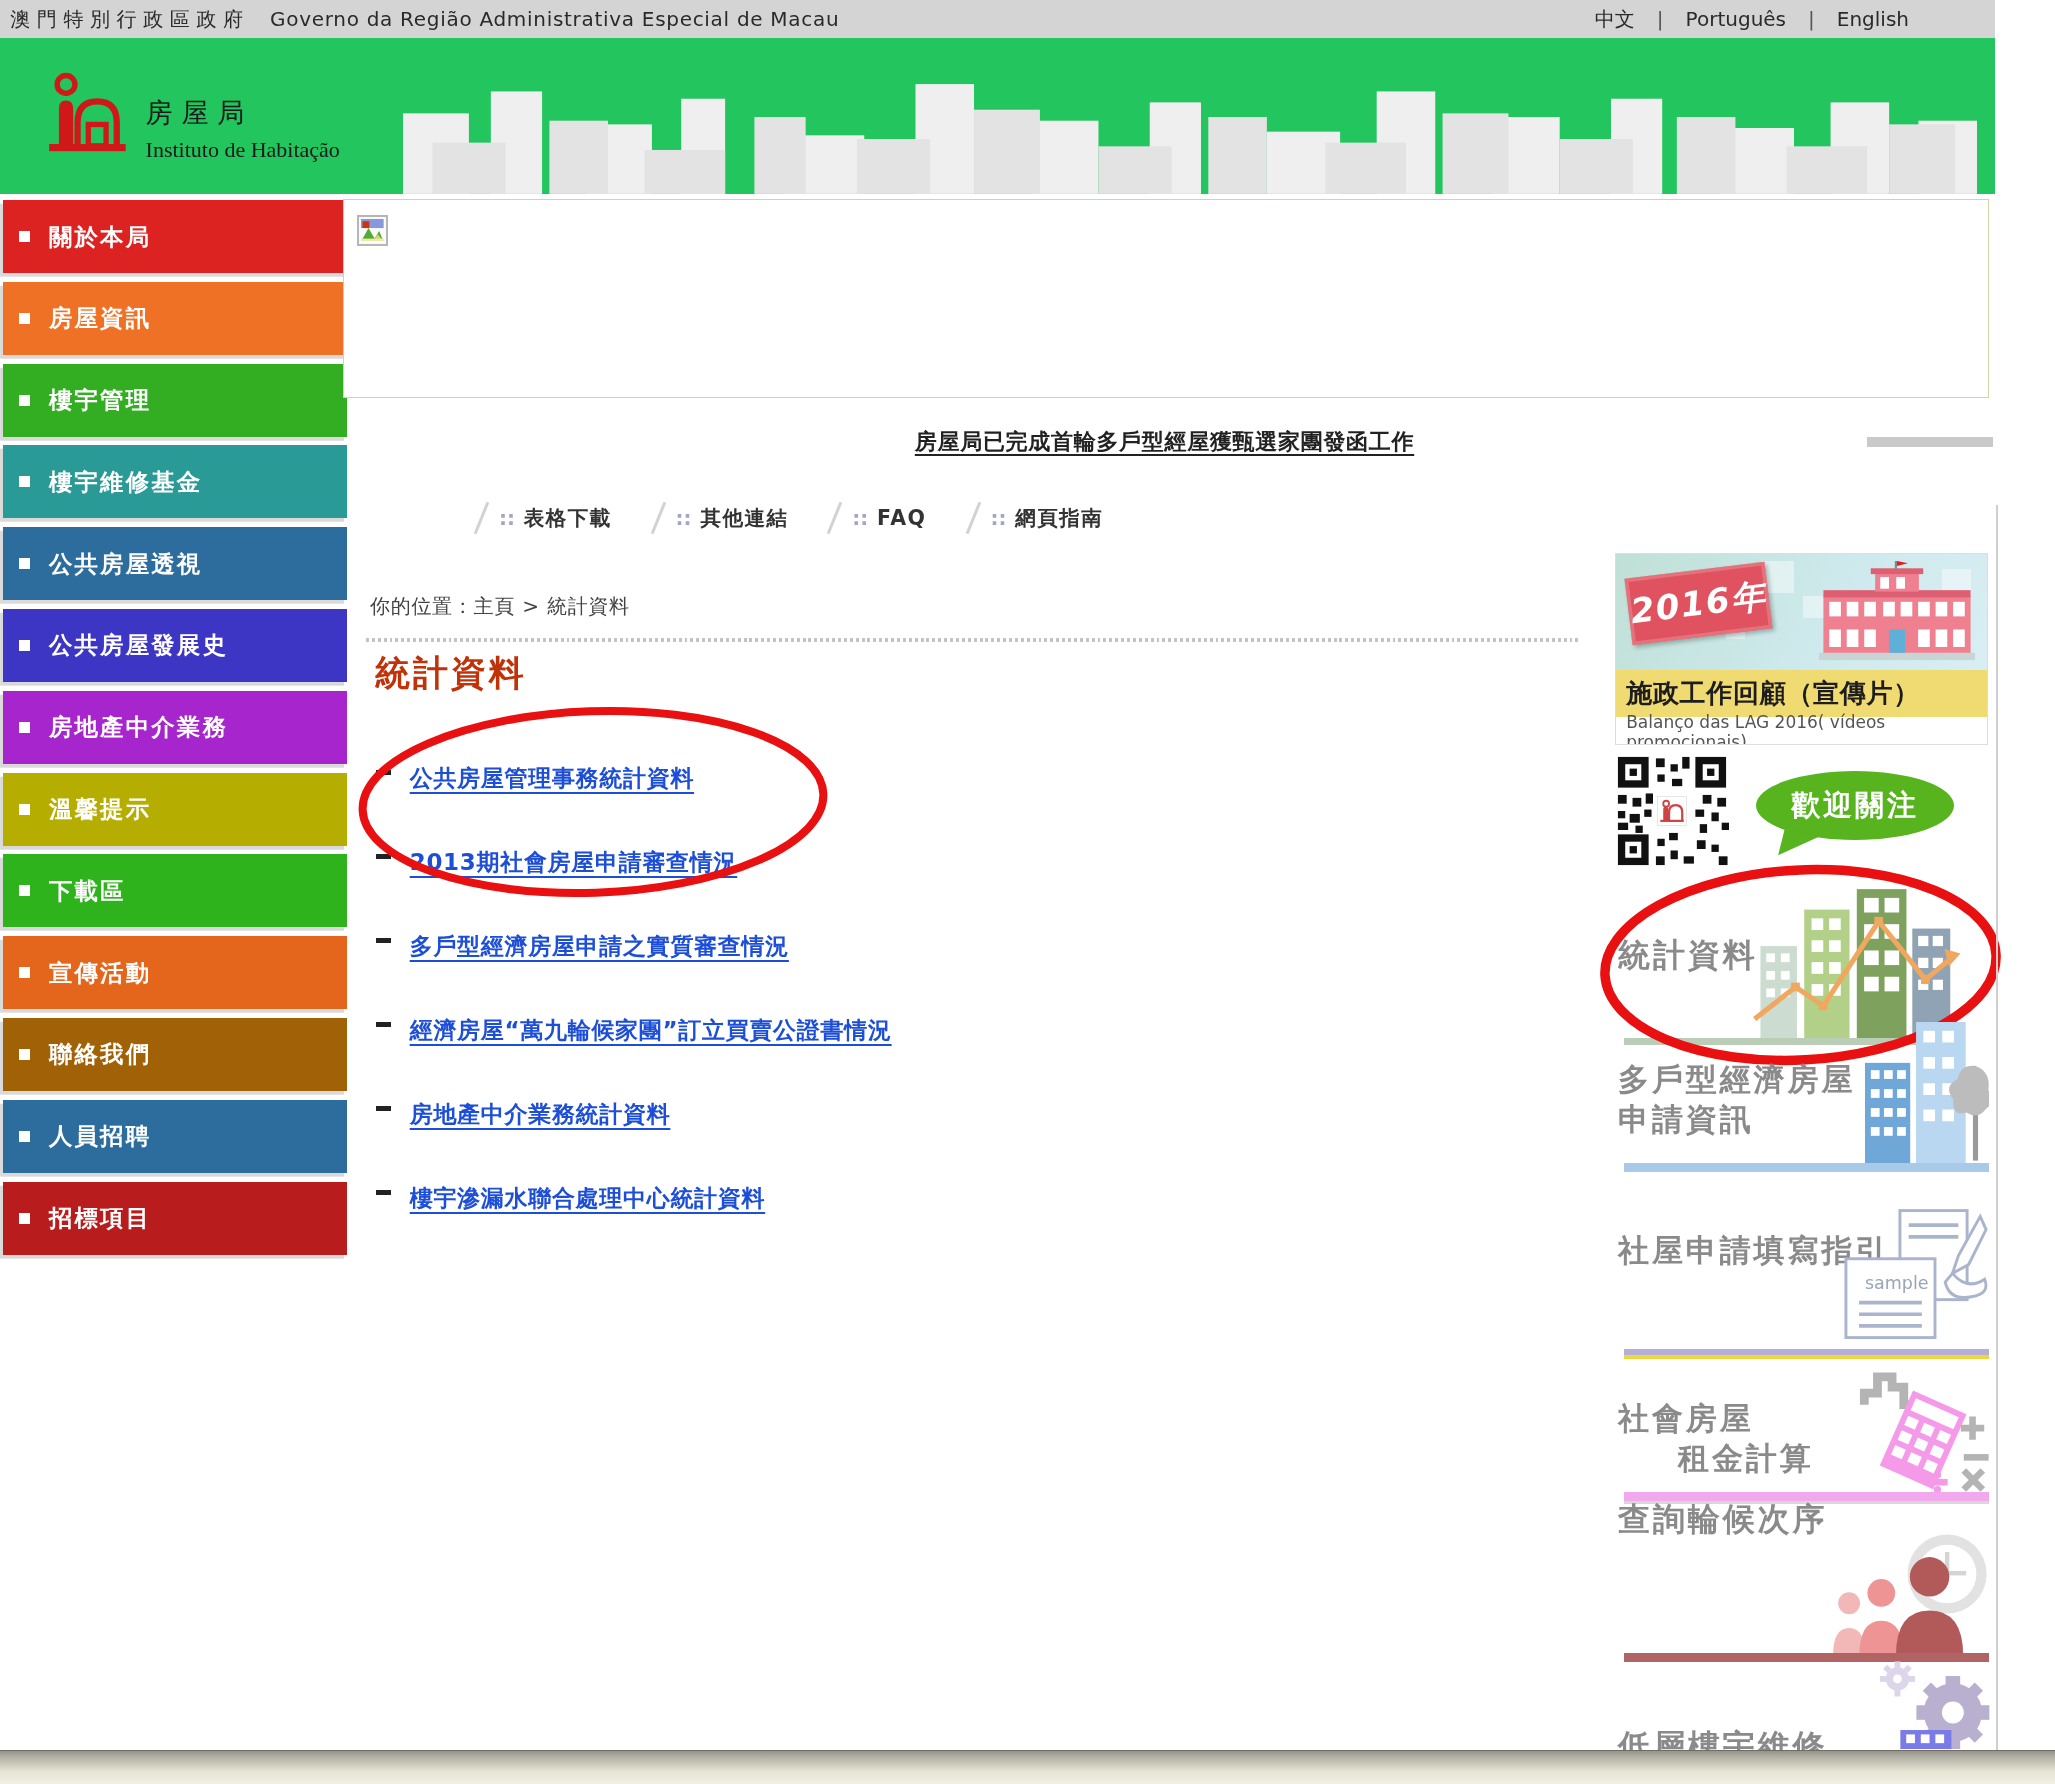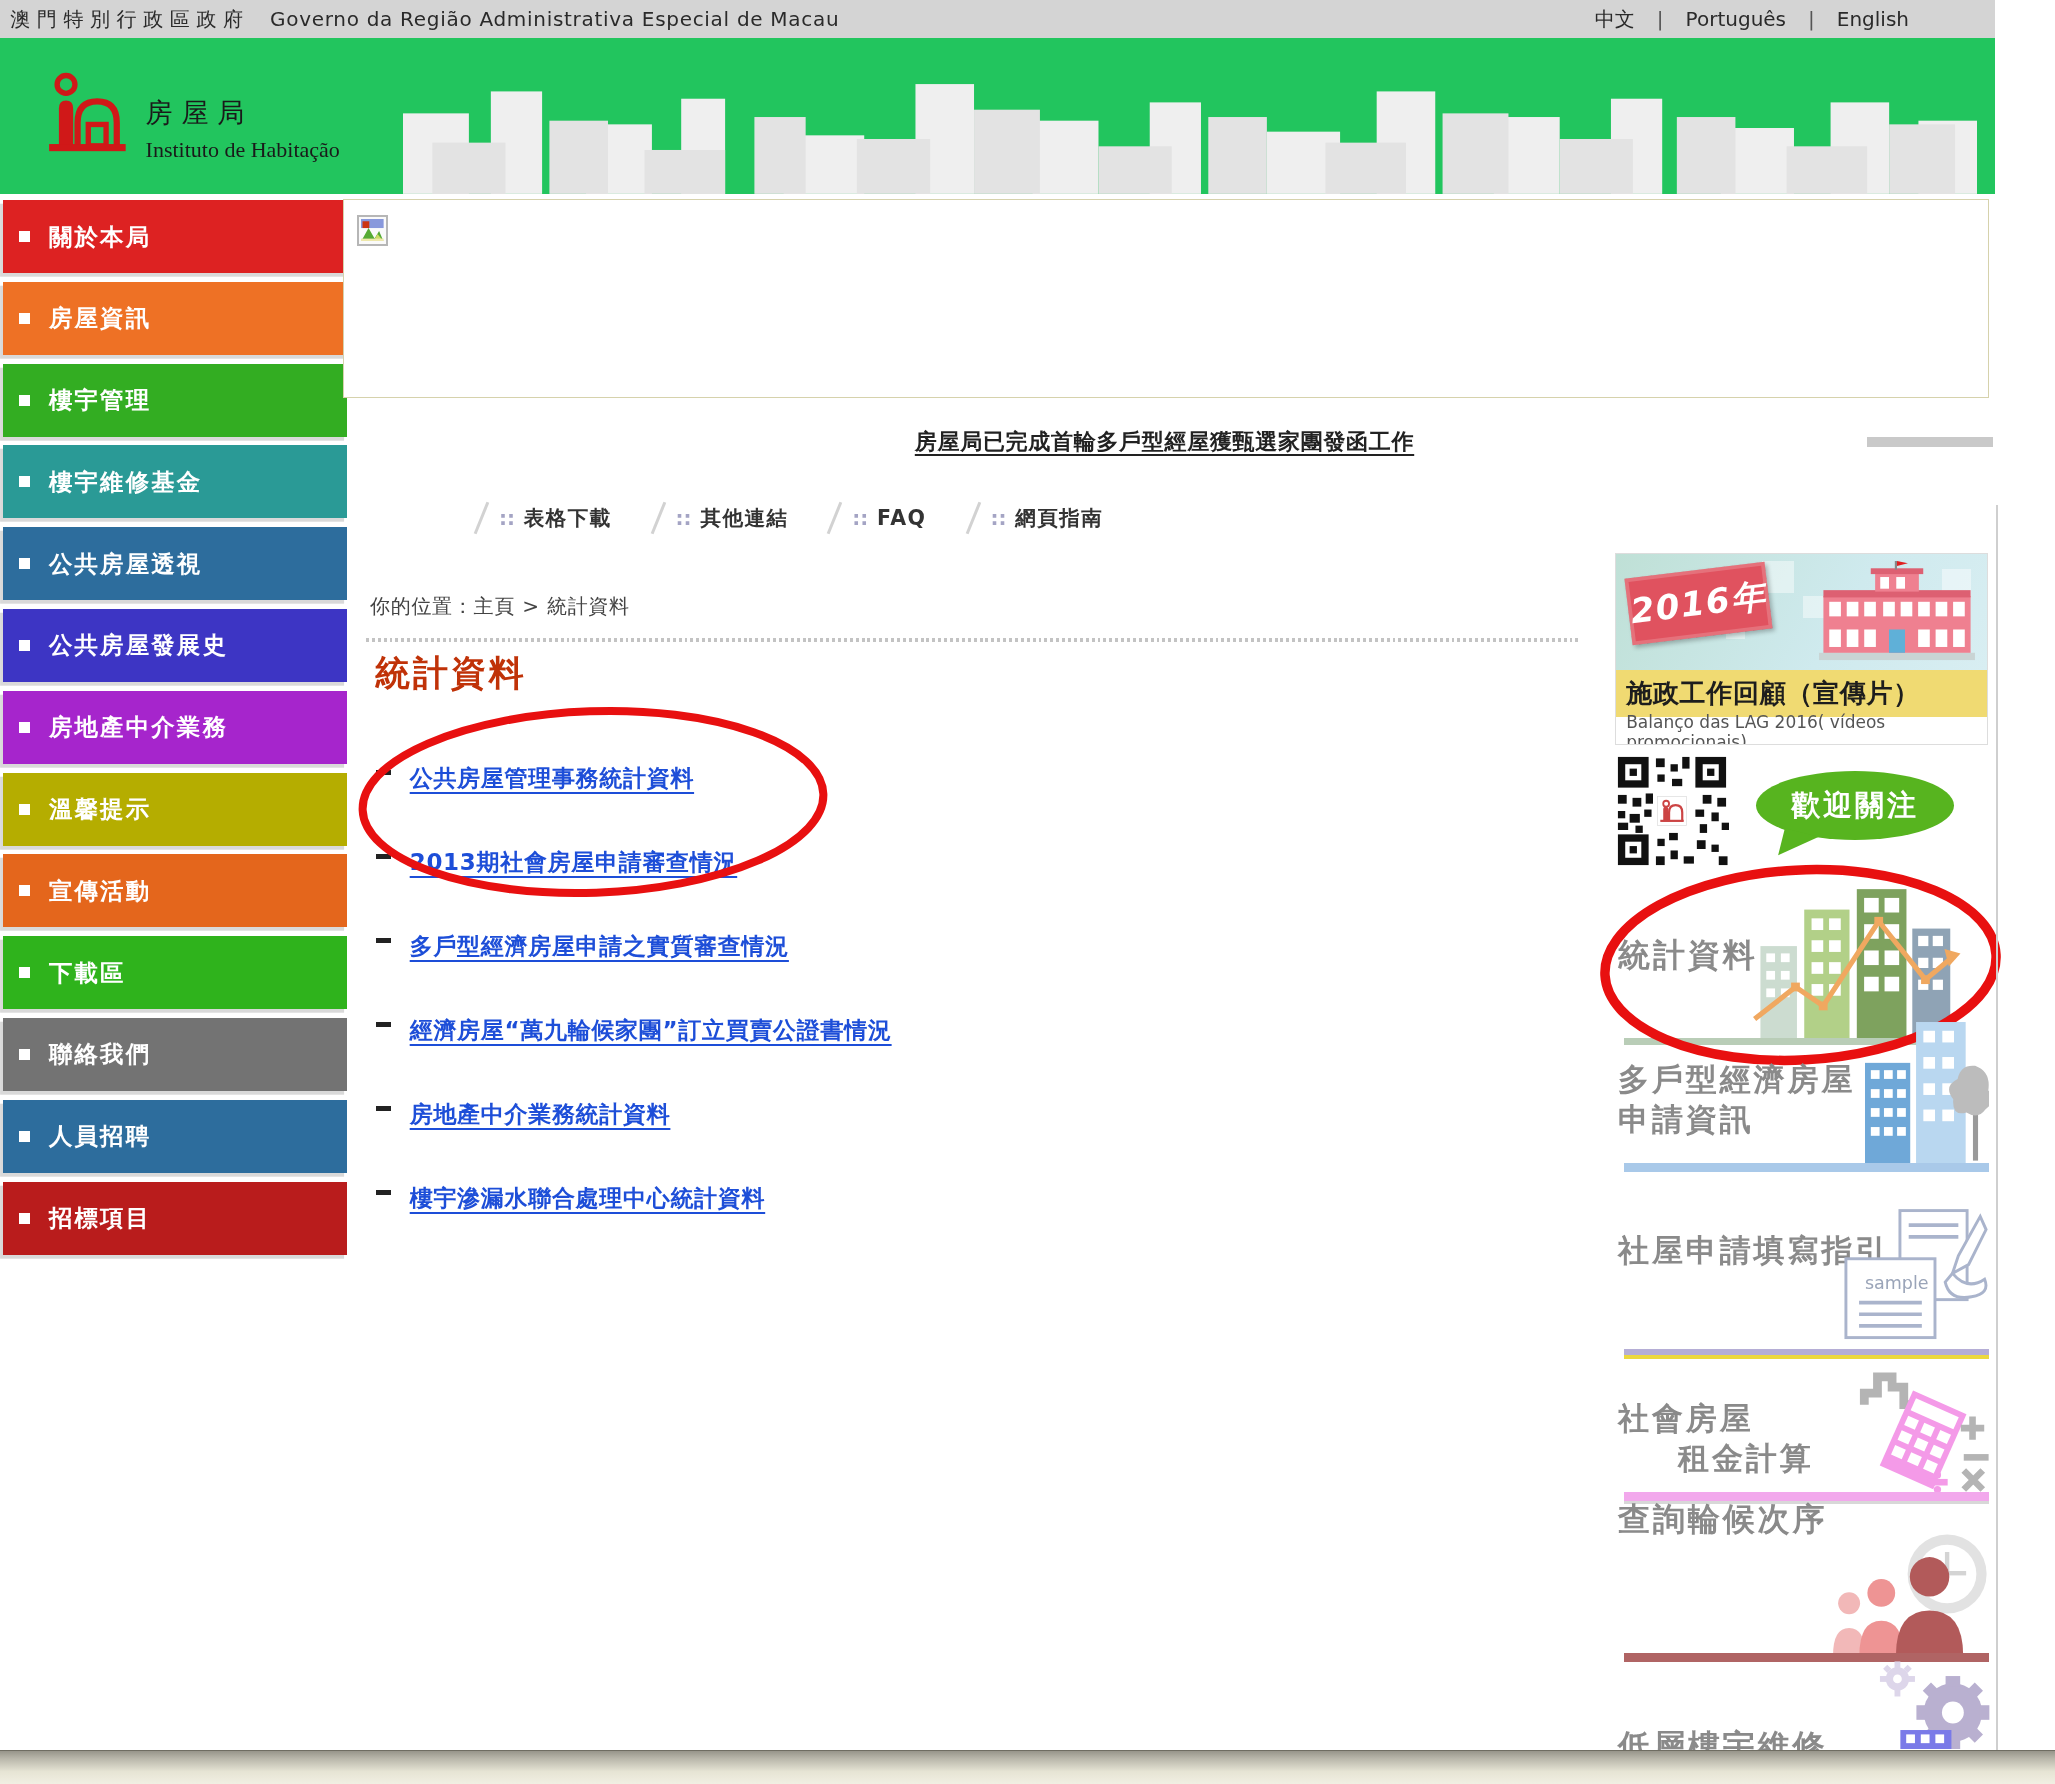--- a/index.html
+++ b/index.html
@@ -197,29 +197,29 @@
         <span class="side-label">公共房屋發展史</span>
       </a>
       <a class="side-item" style="background: rgb(166, 37, 204);">
         <span class="bullet"></span>
         <span class="side-label">房地產中介業務</span>
       </a>
       <a class="side-item" style="background: rgb(181, 173, 0);">
         <span class="bullet"></span>
         <span class="side-label">溫馨提示</span>
       </a>
+      <a class="side-item" style="background: rgb(47, 179, 28);">
+        <span class="bullet"></span>
+        <span class="side-label">下載區</span>
+      </a>
       <a class="side-item" style="background: rgb(228, 102, 28);">
         <span class="bullet"></span>
         <span class="side-label">宣傳活動</span>
       </a>
-      <a class="side-item" style="background: rgb(47, 179, 28);">
-        <span class="bullet"></span>
-        <span class="side-label">下載區</span>
-      </a>
-      <a class="side-item" style="background: #737373; margin-top: 8px;">
+      <a class="side-item" style="background: #a16207; margin-top: 8px;">
         <span class="bullet"></span>
         <span class="side-label">聯絡我們</span>
       </a>
       <a class="side-item" style="background: rgb(45, 109, 157);">
         <span class="bullet"></span>
         <span class="side-label">人員招聘</span>
       </a>
       <a class="side-item" style="background: #b91c1c;">
         <span class="bullet"></span>
         <span class="side-label">招標項目</span>

